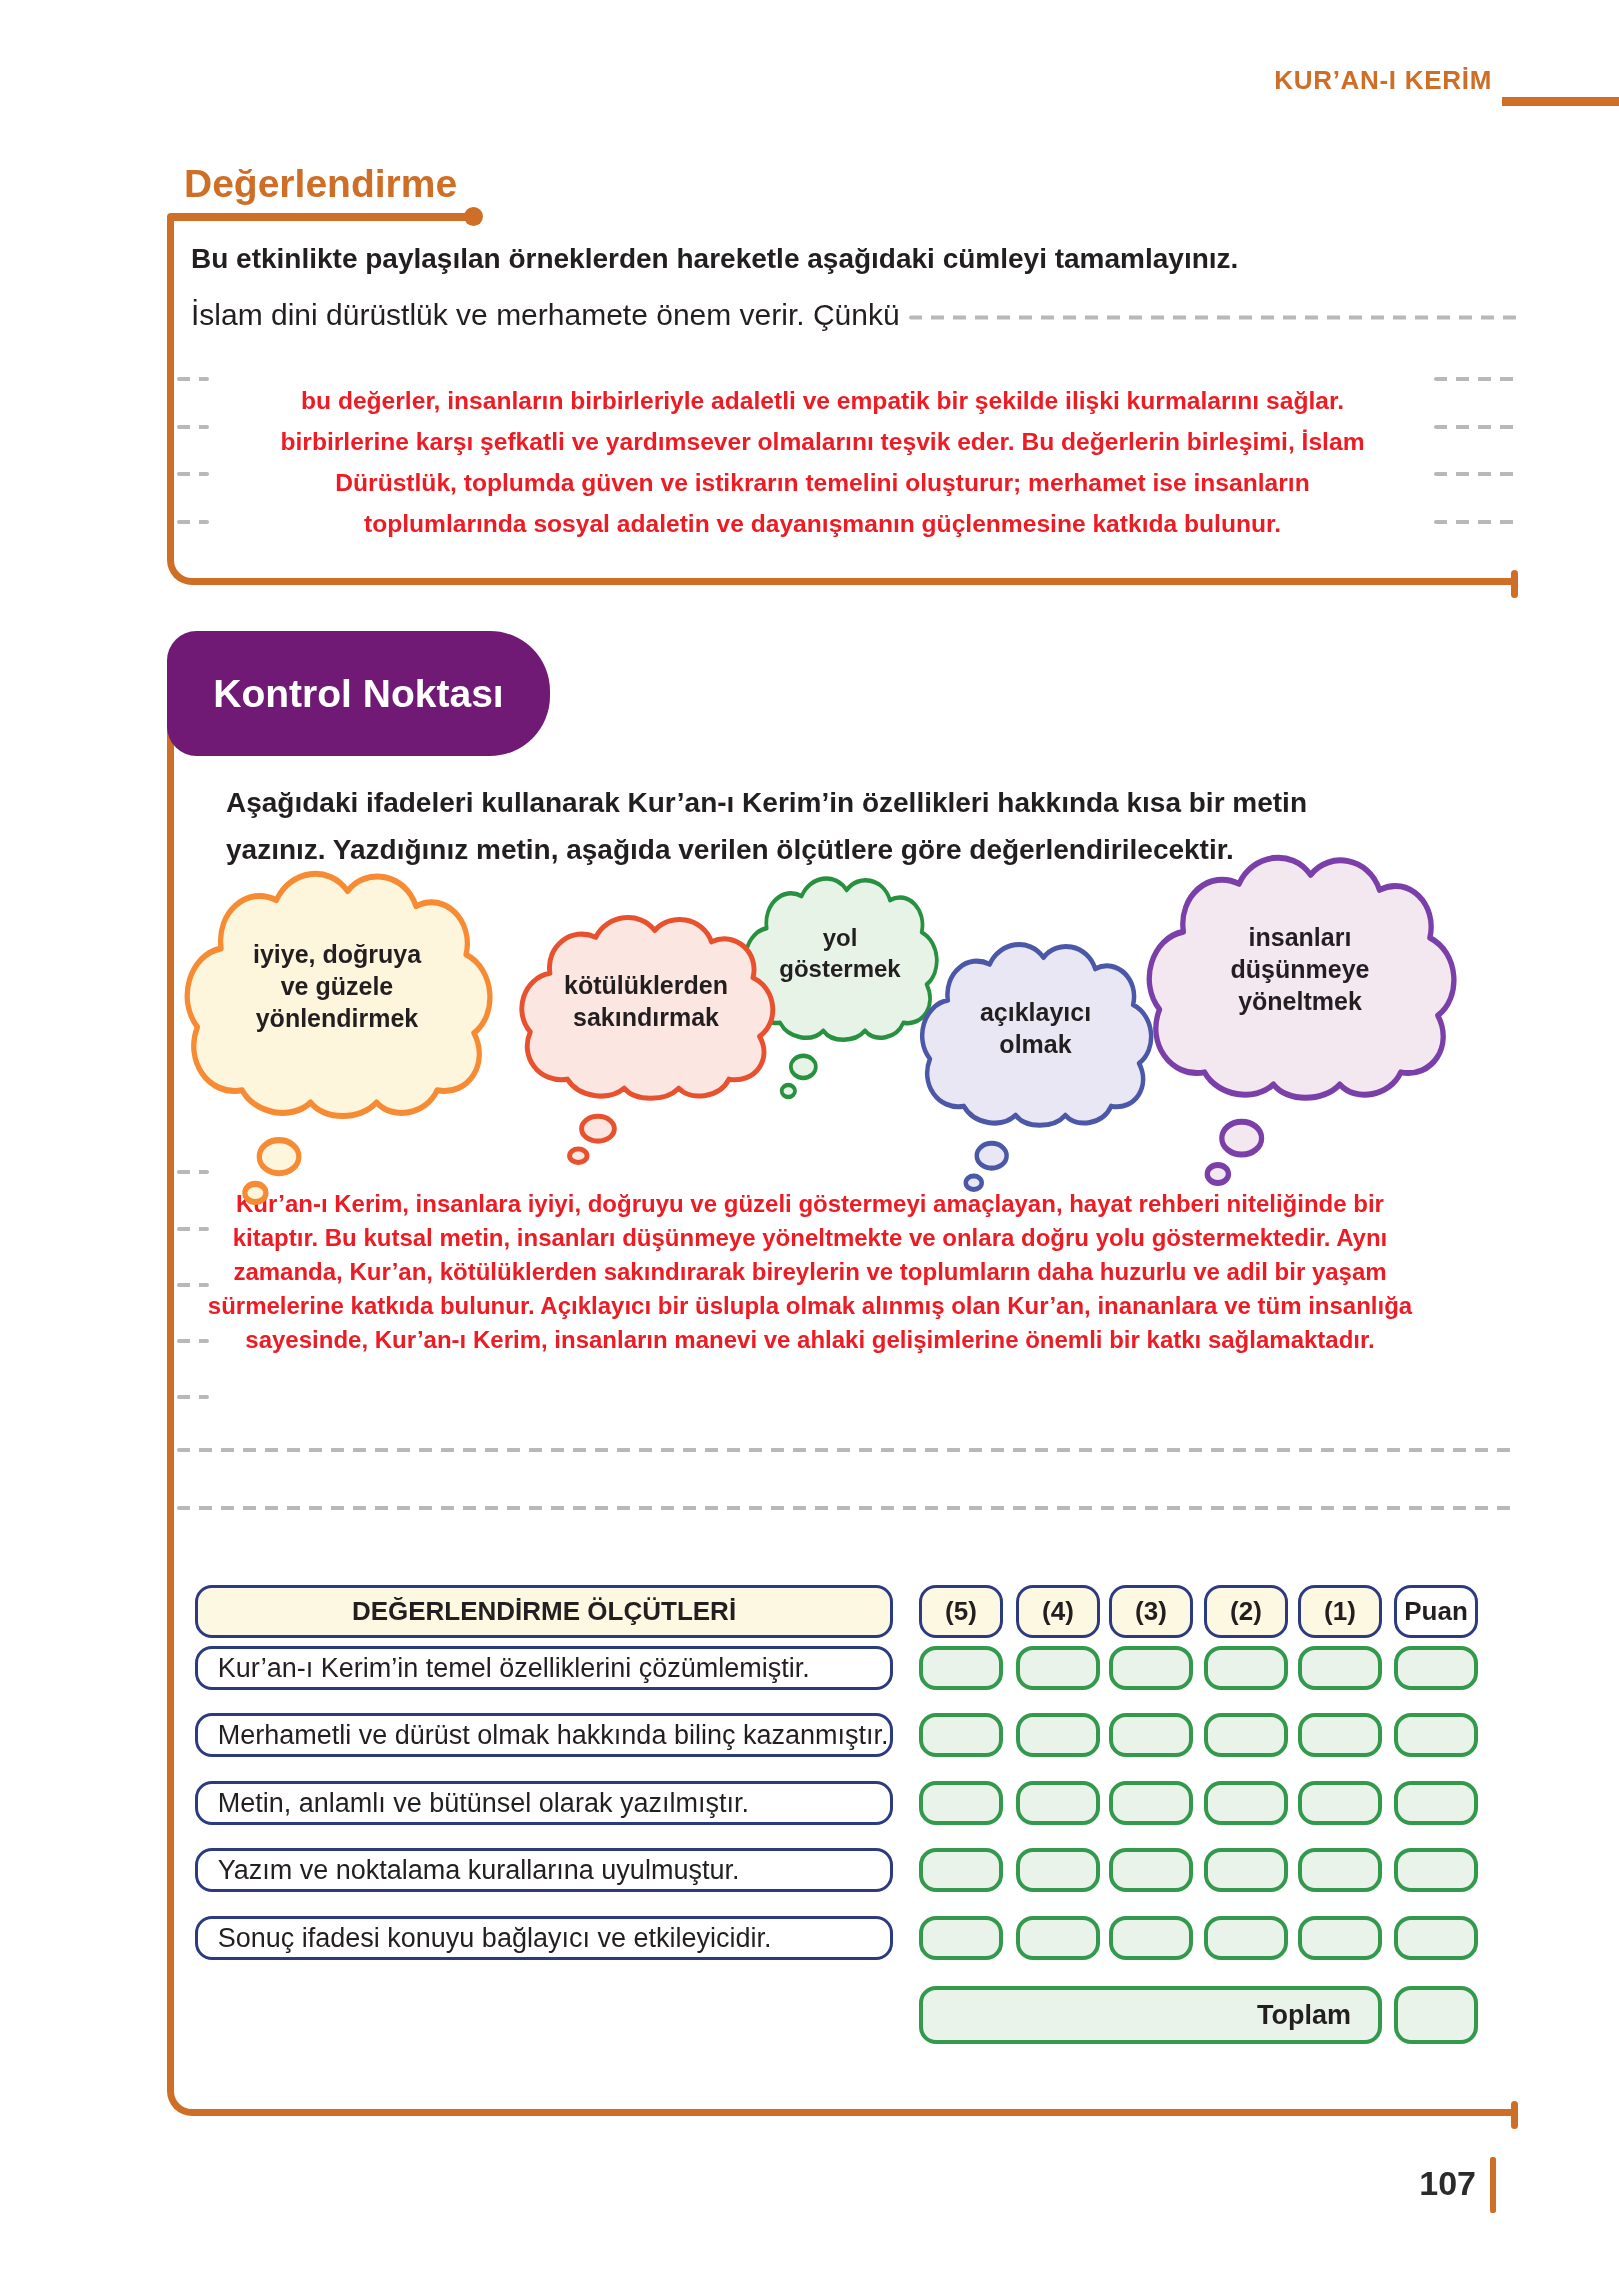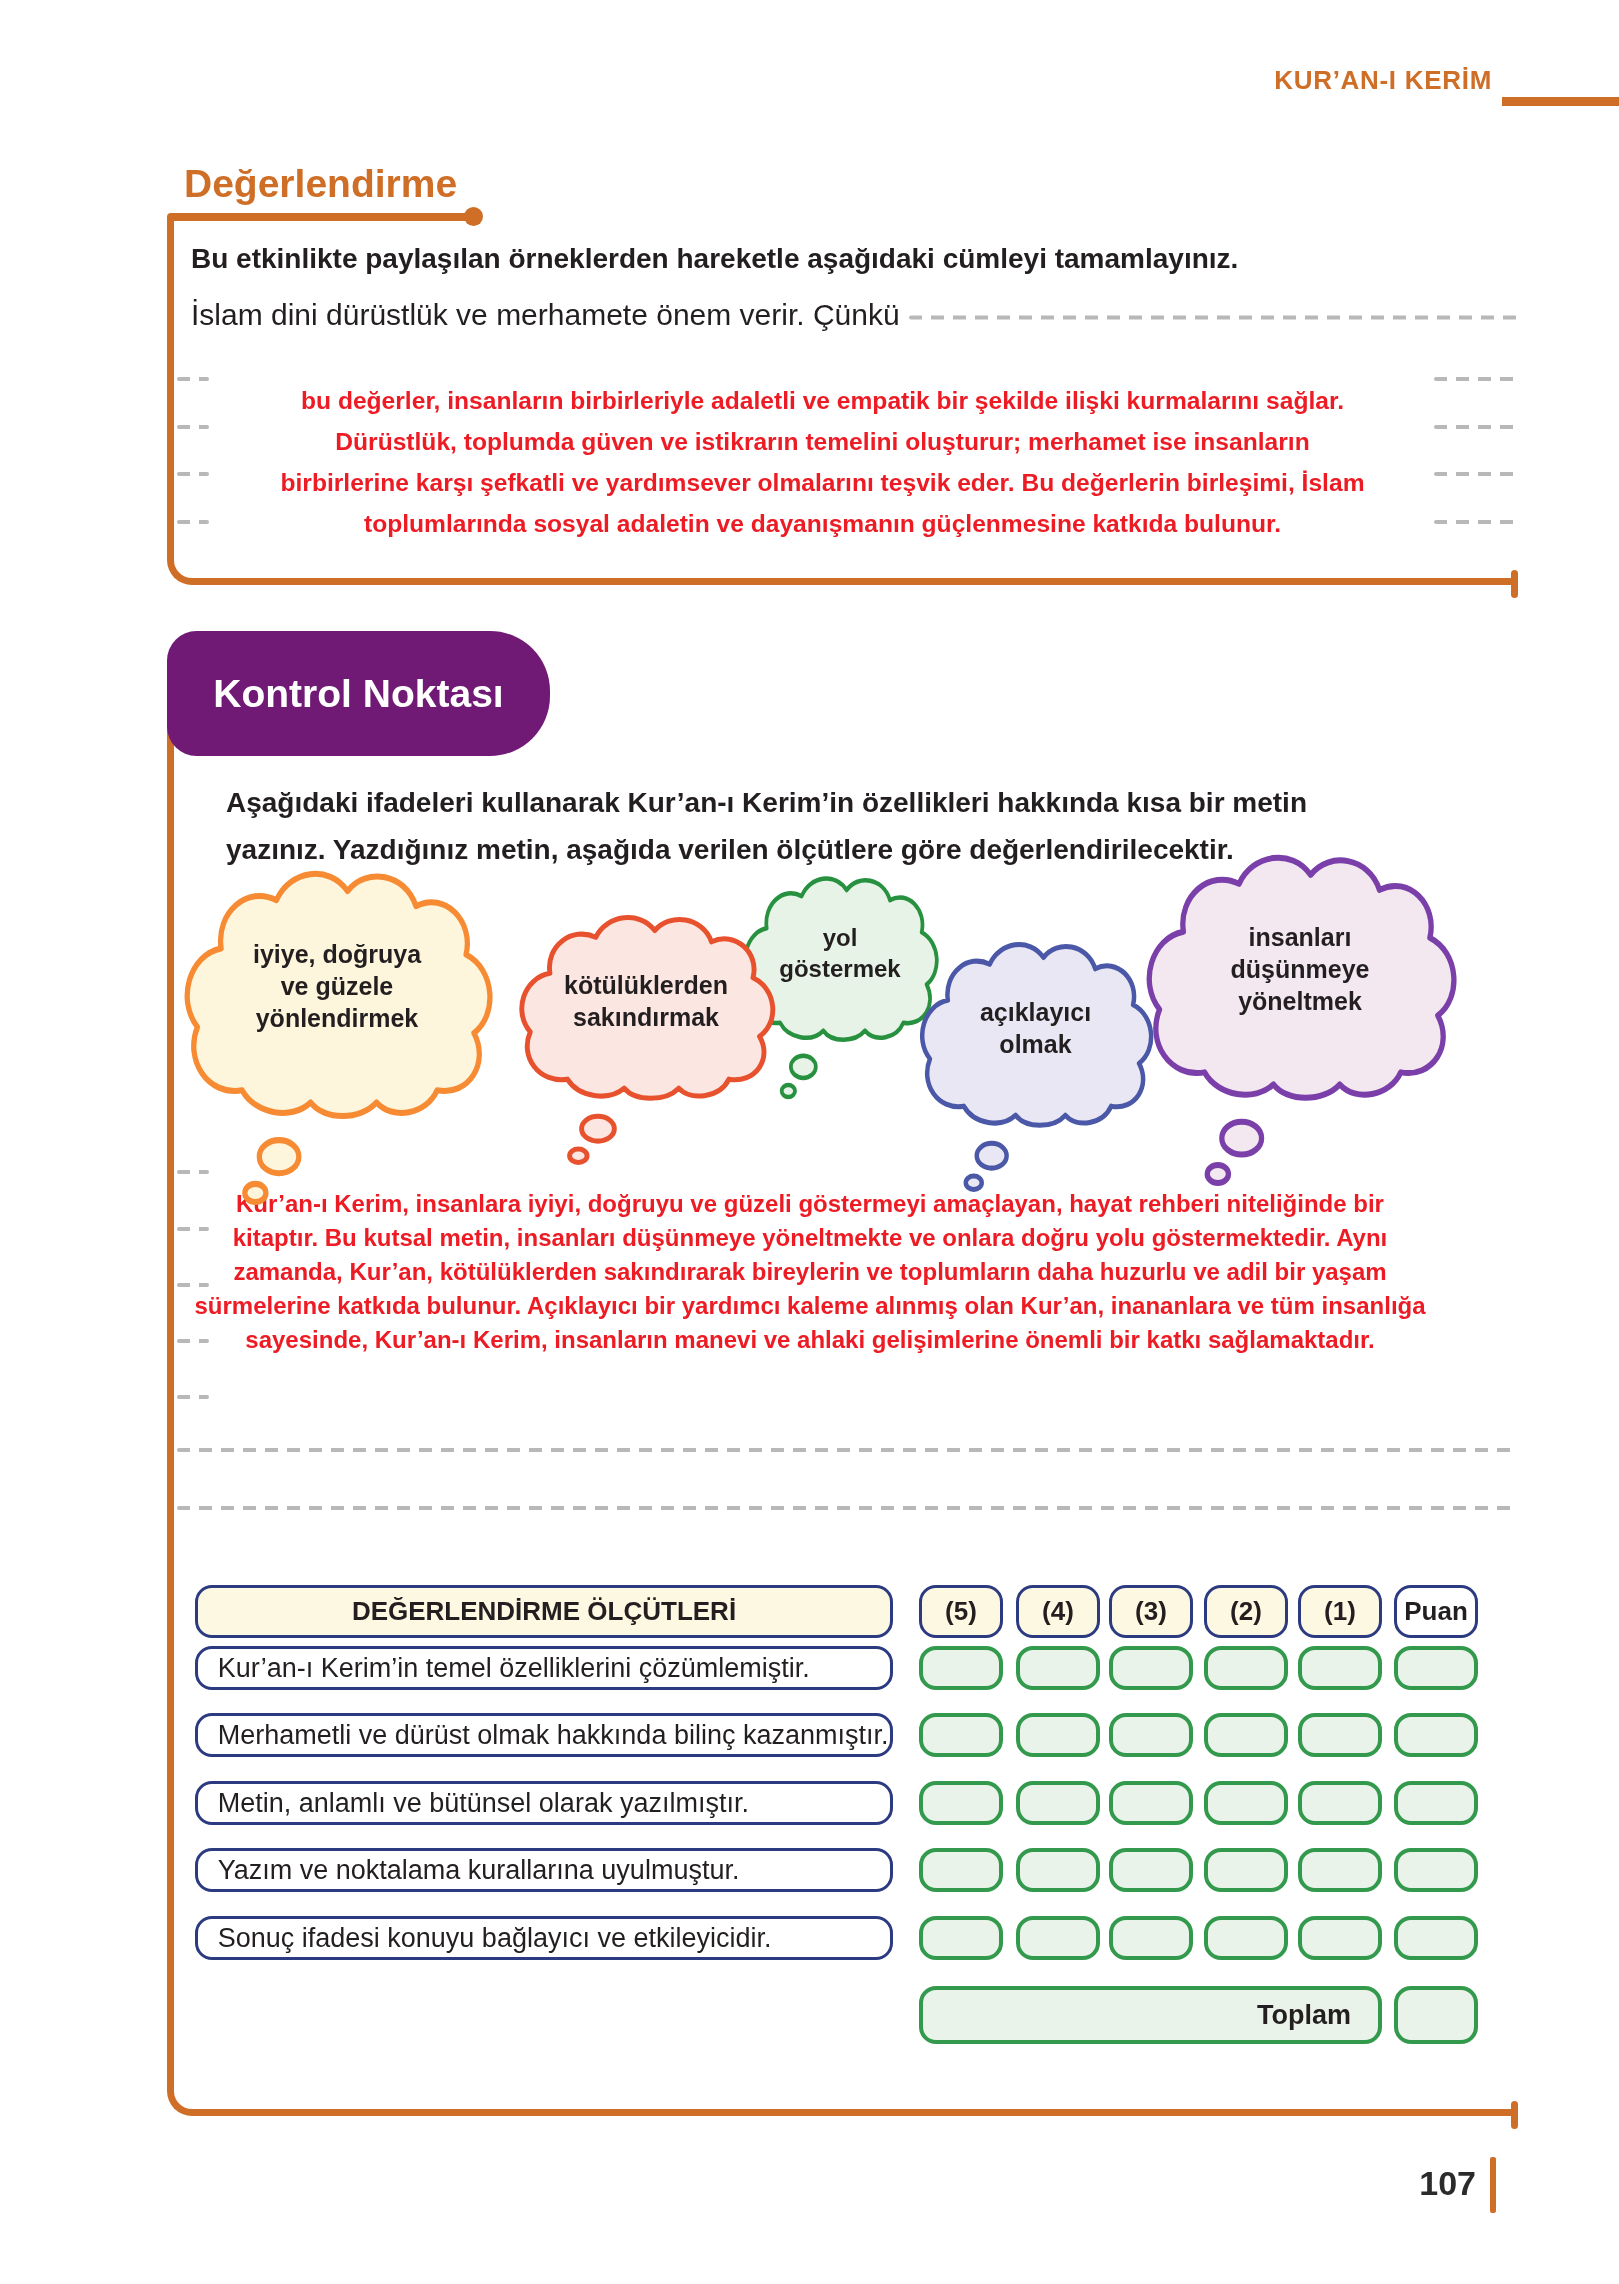--- a/index.html
+++ b/index.html
@@ -159,22 +159,22 @@
   <div class="frag dashline" style="left:177px;top:425px;"></div>
   <div class="frag dashline" style="left:177px;top:472px;"></div>
   <div class="frag dashline" style="left:177px;top:520px;"></div>
   <div class="frag-r dashline" style="left:1434px;top:377px;"></div>
   <div class="frag-r dashline" style="left:1434px;top:425px;"></div>
   <div class="frag-r dashline" style="left:1434px;top:472px;"></div>
   <div class="frag-r dashline" style="left:1434px;top:520px;"></div>
 
   <div class="red-lines red-block-1">
     <div>bu değerler, insanların birbirleriyle adaletli ve empatik bir şekilde ilişki kurmalarını sağlar.</div>
+    <div>birbirlerine karşı şefkatli ve yardımsever olmalarını teşvik eder. Bu değerlerin birleşimi, İslam</div>
     <div>Dürüstlük, toplumda güven ve istikrarın temelini oluşturur; merhamet ise insanların</div>
-    <div>birbirlerine karşı şefkatli ve yardımsever olmalarını teşvik eder. Bu değerlerin birleşimi, İslam</div>
     <div>toplumlarında sosyal adaletin ve dayanışmanın güçlenmesine katkıda bulunur.</div>
   </div>
 
   <div class="abs frame frame2">
       <span class="tick"></span>
     </div>
 
   <div class="badge">
     <span>Kontrol Noktası</span>
   </div>
@@ -249,21 +249,21 @@
   <div class="frag dashline" style="left:177px;top:1170px;"></div>
   <div class="frag dashline" style="left:177px;top:1227px;"></div>
   <div class="frag dashline" style="left:177px;top:1283px;"></div>
   <div class="frag dashline" style="left:177px;top:1339px;"></div>
   <div class="frag dashline" style="left:177px;top:1395px;"></div>
 
   <div class="red-lines red-block-2">
     <div>Kur’an-ı Kerim, insanlara iyiyi, doğruyu ve güzeli göstermeyi amaçlayan, hayat rehberi niteliğinde bir</div>
     <div>kitaptır. Bu kutsal metin, insanları düşünmeye yöneltmekte ve onlara doğru yolu göstermektedir. Aynı</div>
     <div>zamanda, Kur’an, kötülüklerden sakındırarak bireylerin ve toplumların daha huzurlu ve adil bir yaşam</div>
-    <div>sürmelerine katkıda bulunur. Açıklayıcı bir yardımcı kaleme alınmış olan Kur’an, inananlara ve tüm insanlığa</div>
+    <div>sürmelerine katkıda bulunur. Açıklayıcı bir üslupla olmak alınmış olan Kur’an, inananlara ve tüm insanlığa</div>
     <div>sayesinde, Kur’an-ı Kerim, insanların manevi ve ahlaki gelişimlerine önemli bir katkı sağlamaktadır.</div>
   </div>
 
   <div class="fullline dashline" style="top:1448px;"></div>
   <div class="fullline dashline" style="top:1506px;"></div>
 
   <div class="tbl-box b-navy fill-cream lbl hrow hdr-text">DEĞERLENDİRME ÖLÇÜTLERİ</div>
   <div class="tbl-box b-navy fill-cream col c1 hrow hdr-text">(5)</div>
   <div class="tbl-box b-navy fill-cream col c2 hrow hdr-text">(4)</div>
   <div class="tbl-box b-navy fill-cream col c3 hrow hdr-text">(3)</div>

